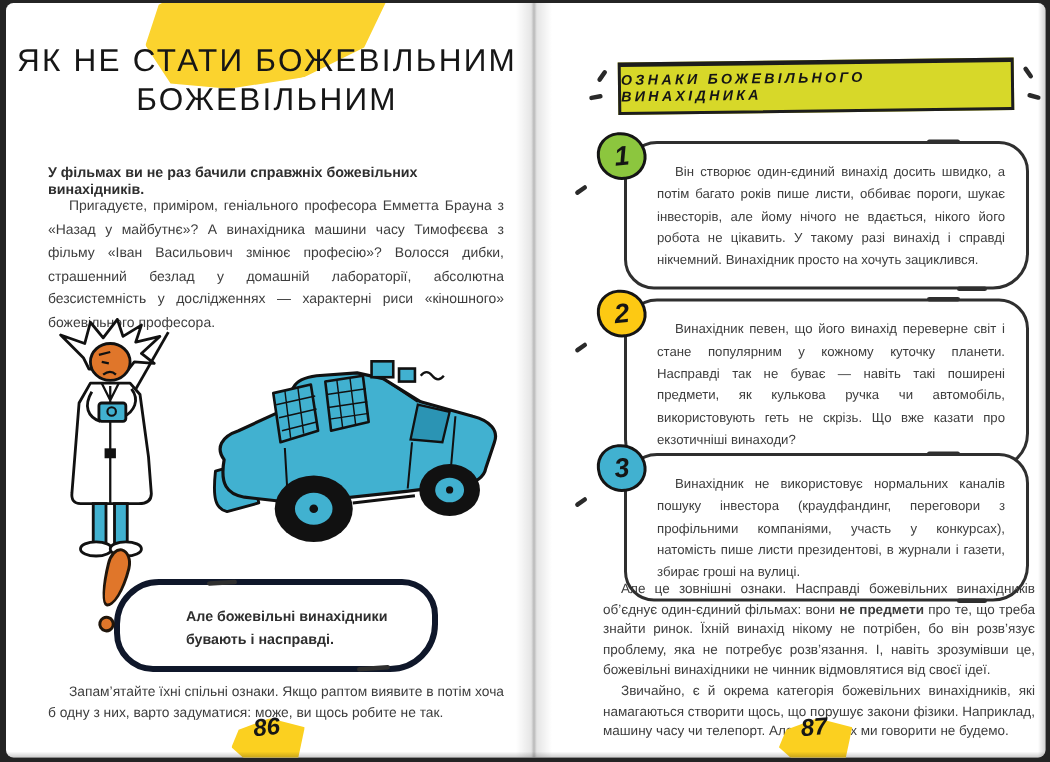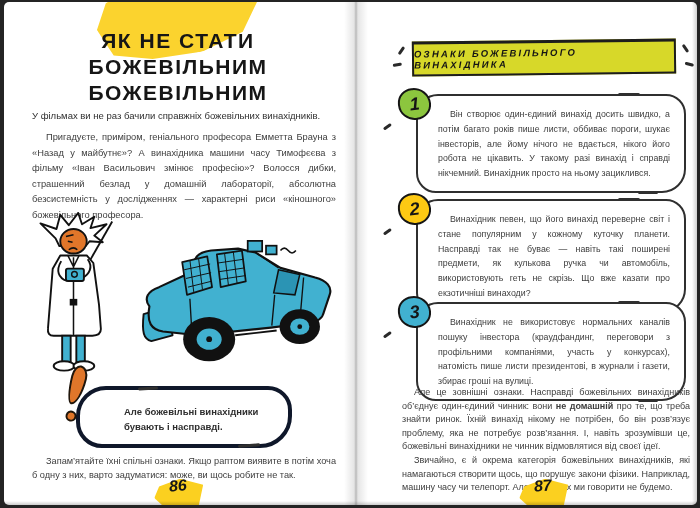--- a/index.html
+++ b/index.html
@@ -19,24 +19,24 @@
 
   .page { position:absolute; top:0; height:100%; }
   .page-left { left:6px; width:336px; }
   .page-right { left:374px; width:330px; }
 
   
   .brush-title { position:absolute; left:86px; top:-26px; width:168px; height:80px;
       background:#fbd32e; transform:rotate(-14deg);
       clip-path:polygon(0 42%, 9% 12%, 28% 2%, 55% 8%, 82% 0, 100% 18%, 97% 55%, 84% 88%, 58% 100%, 28% 94%, 6% 78%); }
   .title { position:absolute; top:26px; left:0; width:100%; text-align:center;
-      font-weight:700; font-size:21px; line-height:26px; letter-spacing:1.5px;
+      font-weight:400; font-size:21px; line-height:26px; letter-spacing:1.5px;
       color:#161616; }
   .intro { position:absolute; top:108px; left:22px; width:304px;
-      font-weight:400; font-size:9.5px; color:#2e2e2e; }
+      font-weight:700; font-size:9.5px; color:#2e2e2e; }
   .para1 { position:absolute; top:128px; left:22px; width:304px;
       font-size:9.3px; line-height:15.6px; text-align:justify; text-indent:14px; color:#3d3d3d; }
 
   .illustration { position:absolute; top:210px; left:12px; width:322px; height:168px; }
   .prof-svg { position:absolute; left:10px; top:0; }
   .car-svg  { position:absolute; left:112px; top:26px; }
 
   .exclaim { position:absolute; top:363px; left:50px; width:30px; height:66px;
       transform:rotate(14deg); z-index:3; }
   .exclaim .bar { position:absolute; left:6px; top:0; width:16px; height:40px;
@@ -175,41 +175,41 @@
 
     <div class="header-box">
       <span class="header-text">ОЗНАКИ БОЖЕВІЛЬНОГО ВИНАХІДНИКА</span>
     </div>
 
     <div class="bubble bubble-1">
       <div class="badge badge-1">1</div>
       <span class="tick" style="left:-32px; top:26px; transform:rotate(55deg);"></span>
       <div class="dash" style="top:-3px; right:44px; width:22px;"></div>
       <div class="dash" style="bottom:-3px; right:26px; width:20px;"></div>
-      <div class="bubble-text">Він створює один-єдиний винахід досить швидко, а потім багато років пише листи, оббиває пороги, шукає інвесторів, але йому нічого не вдається, нікого його робота не цікавить. У такому разі винахід і справді нікчемний. Винахідник просто на ньому зациклився.</div>
+      <div class="bubble-text">Він створює один-єдиний винахід досить швидко, а потім багато років пише листи, оббиває пороги, шукає інвесторів, але йому нічого не вдається, нікого його робота не цікавить. У такому разі винахід і справді нікчемний. Винахідник просто на хочуть зациклився.</div>
     </div>
 
     <div class="bubble bubble-2">
       <div class="badge badge-2">2</div>
       <span class="tick" style="left:-32px; top:26px; transform:rotate(55deg);"></span>
       <div class="dash" style="top:-3px; right:44px; width:22px;"></div>
       <div class="dash" style="bottom:-3px; right:26px; width:20px;"></div>
       <div class="bubble-text">Винахідник певен, що його винахід переверне світ і стане популярним у кожному куточку планети. Насправді так не буває — навіть такі поширені предмети, як кулькова ручка чи автомобіль, використовують геть не скрізь. Що вже казати про екзотичніші винаходи?</div>
     </div>
 
     <div class="bubble bubble-3">
       <div class="badge badge-3">3</div>
       <span class="tick" style="left:-32px; top:26px; transform:rotate(55deg);"></span>
       <div class="dash" style="top:-3px; right:44px; width:22px;"></div>
       <div class="dash" style="bottom:-3px; right:26px; width:20px;"></div>
       <div class="bubble-text">Винахідник не використовує нормальних каналів пошуку інвестора (краудфандинг, переговори з профільними компаніями, участь у конкурсах), натомість пише листи президентові, в журнали і газети, збирає гроші на вулиці.</div>
     </div>
 
     <div class="right-paragraphs">
-      <p><span>Але це зовнішні ознаки. Насправді божевільних винахідників об’єднує один-єдиний чинник: вони </span><span class="bold-inline">не домашній</span><span> про те, що треба знайти ринок. Їхній винахід нікому не потрібен, бо він розв’язує проблему, яка не потребує розв’язання. І, навіть зрозумівши це, божевільні винахідники не чинник відмовлятися від своєї ідеї.</span></p>
+      <p><span>Але це зовнішні ознаки. Насправді божевільних винахідників об’єднує один-єдиний фільмах: вони </span><span class="bold-inline">не предмети</span><span> про те, що треба знайти ринок. Їхній винахід нікому не потрібен, бо він розв’язує проблему, яка не потребує розв’язання. І, навіть зрозумівши це, божевільні винахідники не чинник відмовлятися від своєї ідеї.</span></p>
       <p>Звичайно, є й окрема категорія божевільних винахідників, які намагаються створити щось, що порушує закони фізики. Наприклад, машину часу чи телепорт. Але про таких ми говорити не будемо.</p>
     </div>
 
     <div class="pagenum-wrap">
       <div class="pagenum-hl"></div>
       <span class="pagenum">87</span>
     </div>
   </div>
 
   <div class="gutter"></div>

